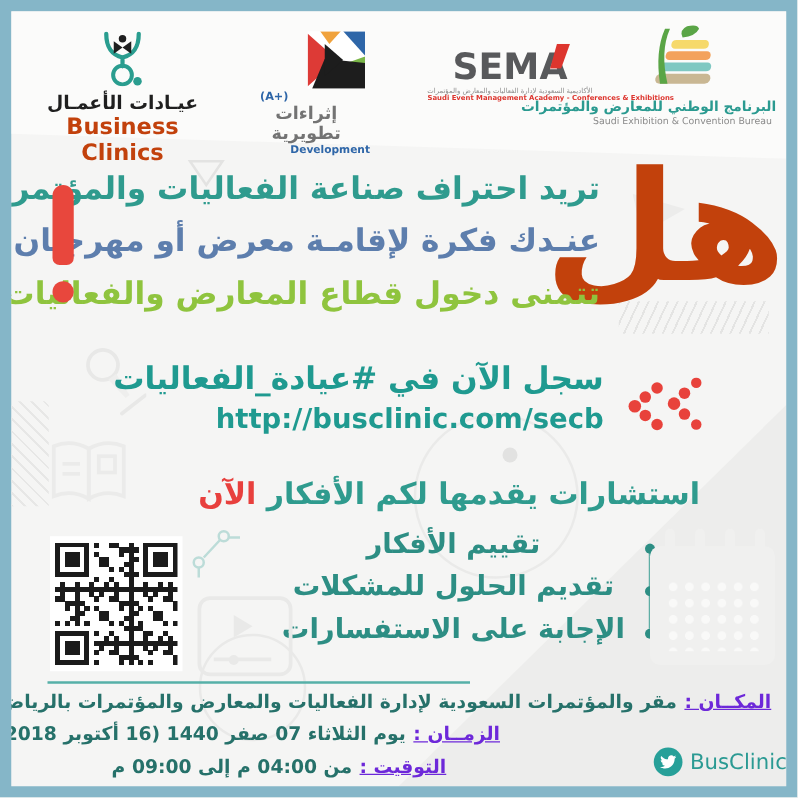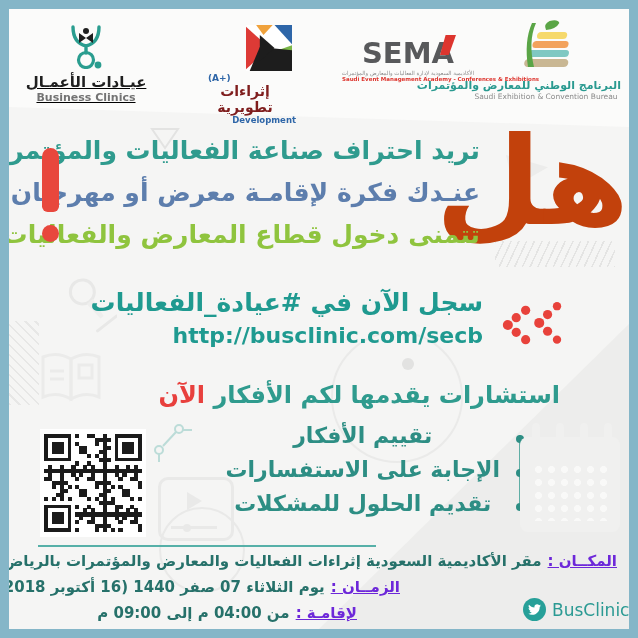--- a/index.html
+++ b/index.html
@@ -17,33 +17,33 @@
   .hatch-b { left:0; top:312px; width:30px; height:84px; background:repeating-linear-gradient(45deg,#e7e7e6 0 1.5px,transparent 1.5px 7px); }
   .circle-big { position:absolute; left:322px; top:322px; width:132px; height:132px; border:2px solid #eaeae9; border-radius:50%; }
   .circle-sm  { position:absolute; left:150px; top:498px; width:86px; height:86px; border:2px solid #e9e9e8; border-radius:50%; }
   .dot-gray { position:absolute; left:393px; top:349px; width:12px; height:12px; border-radius:50%; background:#e2e2e1; }
   .tri-outline { position:absolute; left:141px; top:118px; }
   .tri-fill { position:absolute; left:497px; top:146px; width:42px; height:32px; background:#ececeb;
     clip-path:polygon(0 0,100% 38%,18% 100%); }
 
   
   .logo { position:absolute; text-align:center; }
-  .logo-bc { left:16px; top:16px; width:122px;text-decoration:underline; }
+  .logo-bc { left:28px; top:16px; width:122px; }
   .bc-ar { font-size:15px; font-weight:bold; color:#1f1f1f; letter-spacing:1px; }
-  .bc-en { font-size:11px; font-weight:bold; color:#737373;text-align:center; }
+  .bc-en { font-size:18px; font-weight:bold; color:#c2410c;text-align:center; }
   .logo-ith { left:185px; top:16px; width:102px; }
   .ith-icon { position:relative; width:46px; height:46px; margin:0 auto 2px 52px; background:#fff; }
   .ith-red   { position:absolute; inset:0; background:#dd3a36; clip-path:polygon(0 4%,52% 50%,0 96%); }
   .ith-black { position:absolute; inset:0; background:#1d1d1d; clip-path:polygon(8% 100%,100% 100%,100% 55%,30% 48%); }
   .ith-arrow { position:absolute; inset:0; background:#1d1d1d; clip-path:polygon(30% 22%,62% 50%,30% 78%); }
   .ith-orange{ position:absolute; inset:0; background:#f0a23c; clip-path:polygon(22% 0,58% 0,38% 22%); }
   .ith-blue  { position:absolute; inset:0; background:#2e66a8; clip-path:polygon(62% 0,100% 0,100% 42%); }
   .ith-green { position:absolute; inset:0; background:#7ab648; clip-path:polygon(100% 44%,100% 78%,66% 56%); }
   .ith-badge { font-size:9px; font-weight:bold; color:#2e66a8; text-align:left; padding-left:14px; }
-  .ith-ar { font-size:14px; font-weight:bold; color:#7f1d1d; }
+  .ith-ar { font-size:14px; font-weight:bold; color:#737373; }
   .ith-en { font-size:8.5px; font-weight:bold; color:#2e66a8; text-align:right; padding-left:6px; }
   .logo-sema { left:333px; top:30px; width:132px; }
   .sema-word { position:relative; font-size:29px; font-weight:bold; color:#58595b; letter-spacing:0; line-height:1; }
   .sema-a { position:relative; display:inline-block; }
   .sema-slash { position:absolute; right:-2px; top:-4px; width:16px; height:20px; background:#dd352e;
     clip-path:polygon(35% 0,100% 0,55% 100%,0 100%); }
   .sema-ar { font-size:5.5px; color:#8d8d8d; white-space:nowrap; margin-top:2px; }
   .sema-en { font-size:5.5px; font-weight:bold; color:#dd352e; white-space:nowrap; }
   .logo-secb { left:462px; top:10px; width:150px; }
   .secb-ar { font-size:11px; font-weight:bold; color:#2a9a90; white-space:nowrap; }
@@ -215,22 +215,22 @@
       <span class="consult-free">الآن</span>
     </div>
     <div class="bullet-rail">
       <div class="rail-line"></div>
       <div class="rail-dot" style="top:6px"></div>
       <div class="rail-dot" style="top:40px"></div>
       <div class="rail-dot" style="top:74px"></div>
     </div>
     <div class="bullets">
       <div class="bullet-item" dir="rtl">تقييم الأفكار</div>
+      <div class="bullet-item" dir="rtl">تقديم الحلول للمشكلات</div>
       <div class="bullet-item" dir="rtl">الإجابة على الاستفسارات</div>
-      <div class="bullet-item" dir="rtl">تقديم الحلول للمشكلات</div>
     </div>
 
     <div class="qr-box">
       <svg viewBox="0 0 25 25" shape-rendering="crispEdges" fill="#1b1b1b">
         <g>
             <rect x="0" y="0" width="7" height="7"></rect>
             <rect x="1" y="1" width="5" height="5" fill="#fff"></rect>
             <rect x="2" y="2" width="3" height="3"></rect>
           </g>
         <g>
@@ -446,28 +446,28 @@
     </div>
     <div class="video-icon">
       <div class="video-play"></div>
         <div class="video-line"></div>
         <div class="video-dot"></div>
     </div>
 
     <div class="footer-line"></div>
     <div class="frow frow-1" dir="rtl">
       <span class="flabel">المكــان :</span>
-      <span class="fval">مقر الأكاديمية السعودية إثراءات الفعاليات والمعارض والمؤتمرات بالرياض</span>
+      <span class="fval">مقر والمؤتمرات السعودية لإدارة الفعاليات والمعارض والمؤتمرات بالرياض</span>
     </div>
     <div class="frow frow-2" dir="rtl">
       <span class="flabel">الزمــان :</span>
       <span class="fval">يوم الثلاثاء 07 صفر 1440 (16 أكتوبر 2018 )</span>
     </div>
     <div class="frow frow-3" dir="rtl">
-      <span class="flabel">لإقامـة :</span>
+      <span class="flabel">التوقيت :</span>
       <span class="fval">من 04:00 م إلى 09:00 م</span>
     </div>
     <div class="badge">
       <span class="tw-circle">
         <svg width="13" height="13" viewBox="0 0 24 24" fill="#fff">
             <path d="M24 4.6c-.9.4-1.8.6-2.8.8 1-.6 1.8-1.6 2.2-2.7-1 .6-2 1-3.1 1.2-.9-1-2.2-1.6-3.6-1.6-2.7 0-4.9 2.2-4.9 4.9 0 .4 0 .8.1 1.1-4.1-.2-7.7-2.2-10.1-5.1-.4.7-.7 1.6-.7 2.5 0 1.7.9 3.2 2.2 4.1-.8 0-1.6-.2-2.2-.6v.1c0 2.4 1.7 4.4 3.9 4.8-.4.1-.8.2-1.3.2-.3 0-.6 0-.9-.1.6 2 2.4 3.4 4.6 3.4-1.7 1.3-3.8 2.1-6.1 2.1-.4 0-.8 0-1.2-.1 2.2 1.4 4.8 2.2 7.5 2.2 9.1 0 14-7.5 14-14v-.6c1-.7 1.8-1.6 2.5-2.6z"></path>
           </svg>
       </span>
       <span class="badge-text">BusClinic</span>
     </div>

